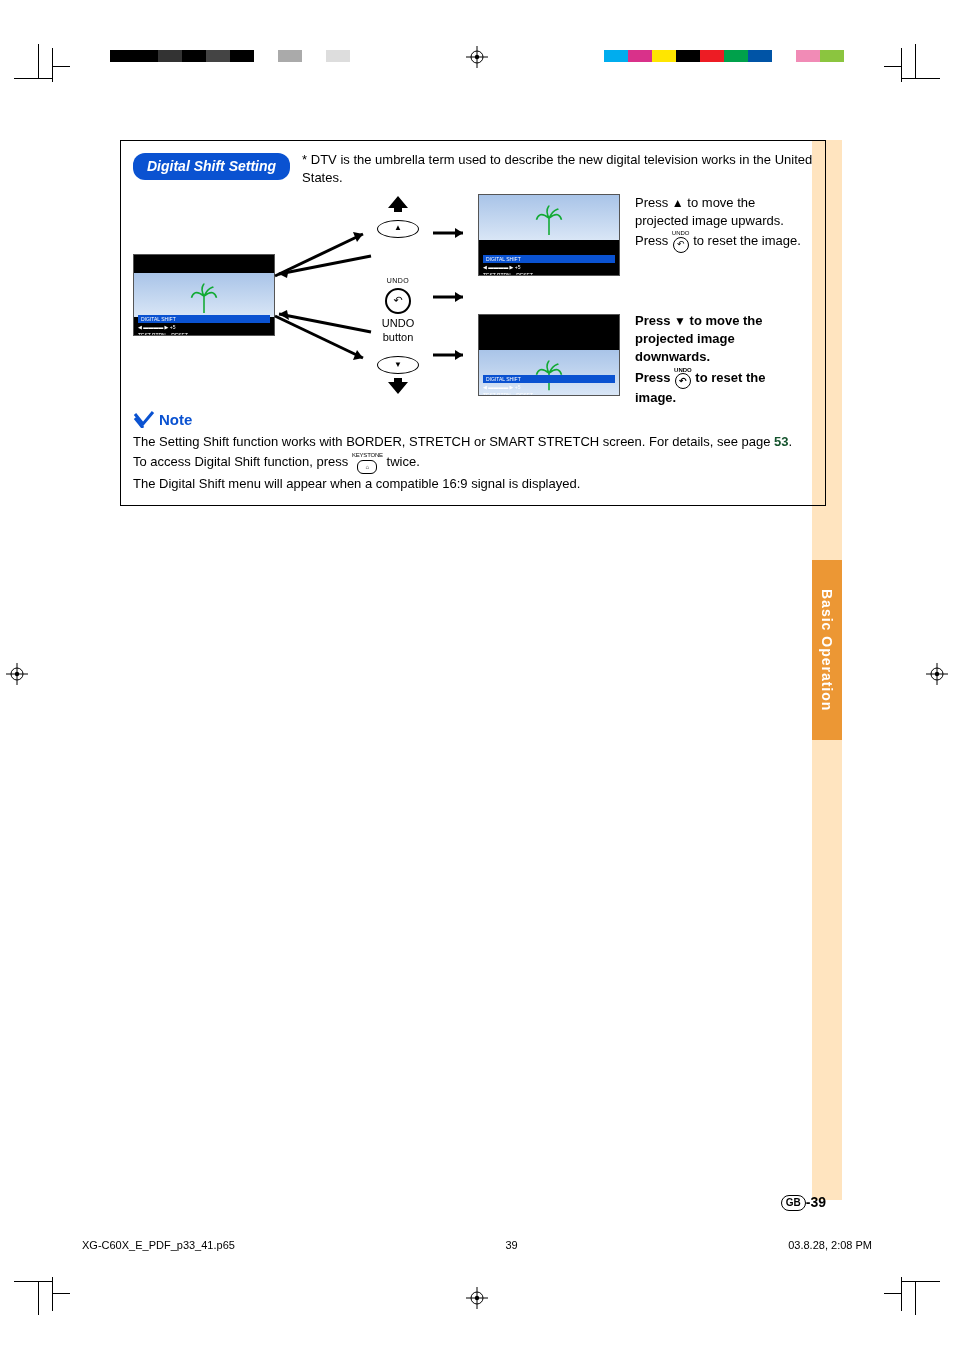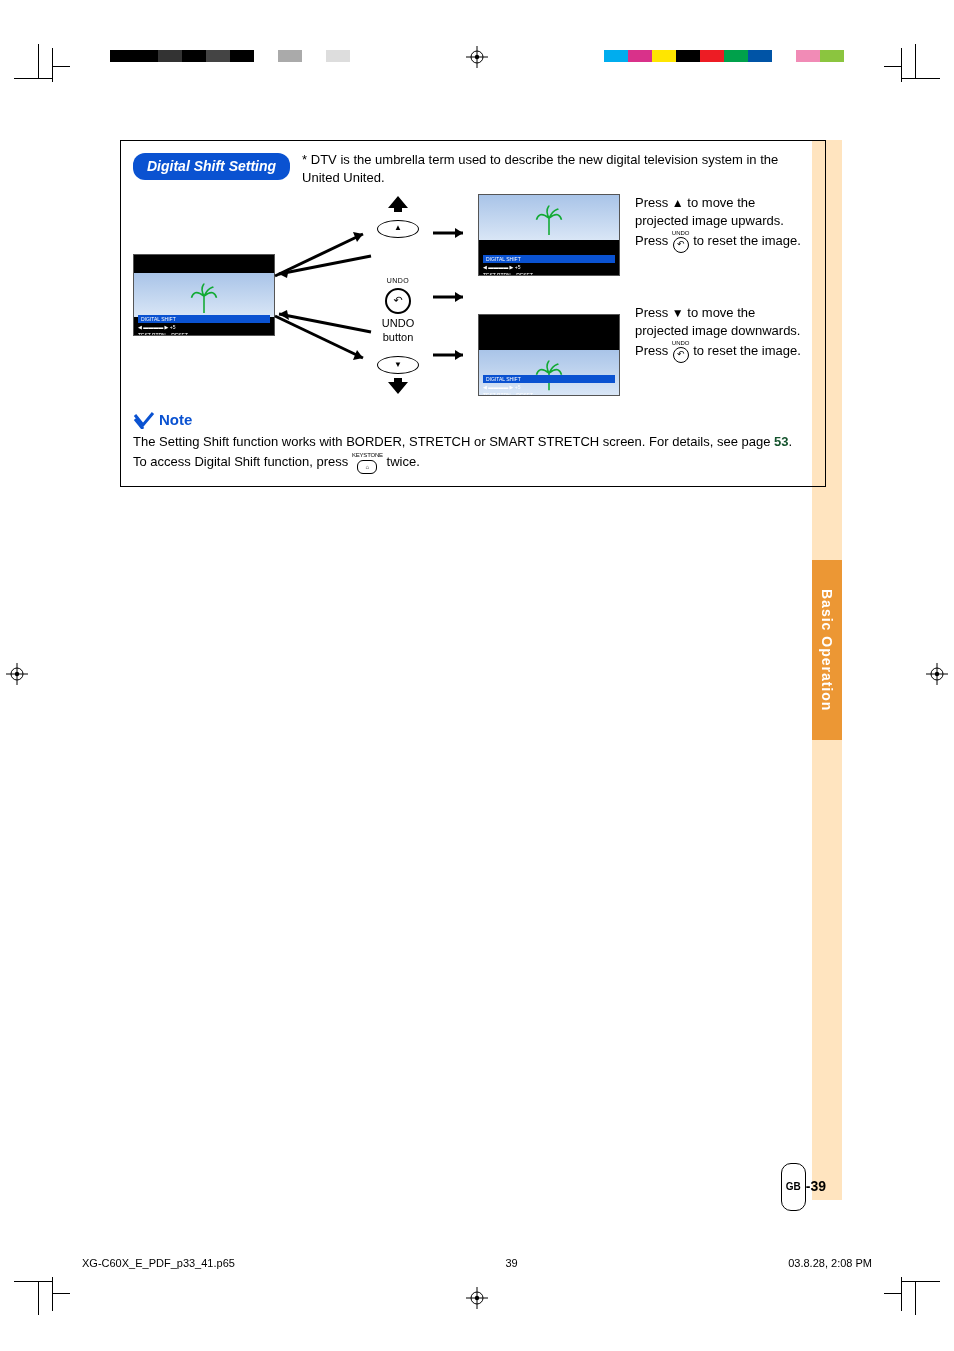--- a/index.html
+++ b/index.html
@@ -86,39 +86,39 @@
   .ctrl.undo { left:240px; top:82px; width:50px; }
   .ctrl.down { left:240px; top:160px; width:50px; }
   .oval-btn { width:40px; height:16px; border:1px solid #000; border-radius:50%/50%; display:flex;
               align-items:center; justify-content:center; margin:2px auto; background:#fff; }
   .circle-btn { width:22px; height:22px; border:2px solid #000; border-radius:50%; display:flex;
                 align-items:center; justify-content:center; margin:2px auto; background:#fff; font-size:11px; }
   .lbl-tiny { font-size:7px; letter-spacing:0.5px; }
 
   .side-text { position:absolute; left:502px; width:170px; font-size:13px; line-height:1.4; }
   .side-text.up { top:0; }
-  .side-text.down { top:110px; }
+  .side-text.down { top:118px;font-weight:bold; }
   .tri { display:inline-block; font-size:12px; vertical-align:baseline; }
   .mini-undo { display:inline-block; text-align:center; vertical-align:middle; line-height:1; }
   .mini-undo .t { font-size:6px; display:block; }
   .mini-undo .c { display:inline-flex; width:14px; height:14px; border:1.5px solid #000; border-radius:50%;
                   align-items:center; justify-content:center; font-size:9px; }
 
-  .note-head { display:flex; align-items:center; gap:4px; color:#0a52d1; font-weight:bold; margin-top:6px; font-size:15px; }
+  .note-head { display:flex; align-items:flex-start; gap:4px; color:#0a52d1; font-weight:bold; margin-top:6px; font-size:15px; }
   .notes { font-size:13px; line-height:1.5; margin-top:2px; }
   .notes .pg { color:#14532d; font-weight:bold; }
   .mini-key { display:inline-block; text-align:center; vertical-align:middle; line-height:1; }
   .mini-key .t { font-size:6px; display:block; letter-spacing:-0.2px; }
   .mini-key .cap { width:18px; height:12px; border:1.5px solid #000; border-radius:6px; display:inline-flex;
                    align-items:center; justify-content:center; font-size:6px; }
 
   
-  .footer { position:absolute; left:82px; bottom:82px; width:790px; display:flex; justify-content:space-between;
+  .footer { position:absolute; left:82px; bottom:100px; width:790px; display:flex; justify-content:space-between;
             font-size:11px; color:#000;align-items:center; }
-  .gb-badge { display:inline-block; border:1.5px solid #000; border-radius:10px; padding:16px 4px; font-size:10px; line-height:14px;
+  .gb-badge { display:inline-block; border:1.5px solid #000; border-radius:10px; padding:0 4px; font-size:10px; line-height:14px;
               vertical-align:middle; font-weight:bold; }
   .page-num { position:absolute; right:128px; bottom:140px; font-size:14px; }
   .page-num b { font-weight:bold; }
 </style>
 </head>
 <body>
 
 <div class="page">
 
   <div class="top-marks">
@@ -178,21 +178,21 @@
     <div class="band">
         <span>Basic Operation</span>
       </div>
   </div>
 
   <div class="content">
     <div class="ds-box">
       <div class="intro">
         <div><span class="pill">Digital Shift Setting</span></div>
         <div class="txt">
-          <div>* DTV is the umbrella term used to describe the new digital television system in the United United.</div>
+          <div>* DTV is the umbrella term used to describe the new digital television works in the United States.</div>
         </div>
       </div>
 
       <div class="diagram">
 
         <div class="screen center">
           <div class="pic">
             <svg class="palm" viewBox="0 0 40 40">
                 <path d="M20 40 L20 18" stroke="#1a3" stroke-width="2"></path>
                 <path d="M20 18 C10 10 6 14 4 20 M20 18 C30 10 34 14 36 20 M20 18 C14 6 20 4 20 2 M20 18 C26 6 30 8 32 6" stroke="#1a3" fill="none" stroke-width="2"></path>
@@ -313,20 +313,21 @@
             <path d="M2 4 l8 10 l10 -12" fill="none" stroke="#0a52d1" stroke-width="3"></path>
             <path d="M2 8 l8 10" fill="none" stroke="#0a52d1" stroke-width="3"></path>
           </svg>
         <span>Note</span>
       </div>
       <div class="notes">
         <span>The Setting Shift function works with BORDER, STRETCH or SMART STRETCH screen. For details, see page </span><span class="pg">53</span><span>.</span><br>
         <span>To access Digital Shift function, press </span>
         <span class="mini-key"><span class="t">KEYSTONE</span><span class="cap">⌂</span></span>
         <span> twice.</span><br>
+        <span>The Digital Shift menu will appear when a compatible 16:9 signal is displayed.</span>
       </div>
     </div>
   </div>
 
   <div class="page-num">
     <span class="gb-badge">GB</span><b>-39</b>
   </div>
 
   <div class="footer">
     <span>XG-C60X_E_PDF_p33_41.p65</span>

